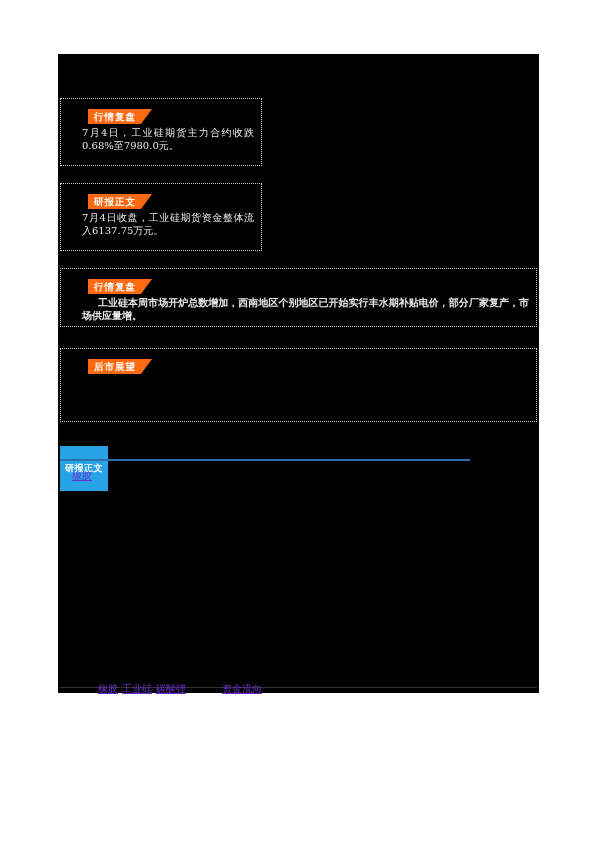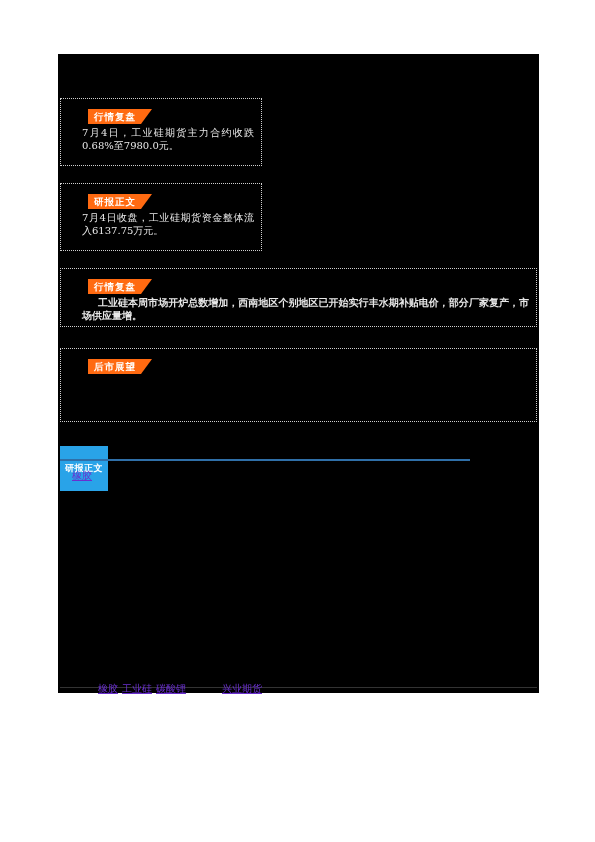--- a/index.html
+++ b/index.html
@@ -189,15 +189,15 @@
   <a id="body-link" class="doclink" href="#">橡胶</a>
 
   <div id="footer-rule"></div>
 
   <div id="footer-tags">
     <a class="doclink" href="#">橡胶</a>
     <a class="doclink" href="#">工业硅</a>
     <a class="doclink" href="#">碳酸锂</a>
   </div>
 
-  <a id="footer-source" class="doclink" href="#">兴业期货</a>
+  <a id="footer-source" class="doclink" href="#">资金流向</a>
 
 </div>
 
 </body></html>

